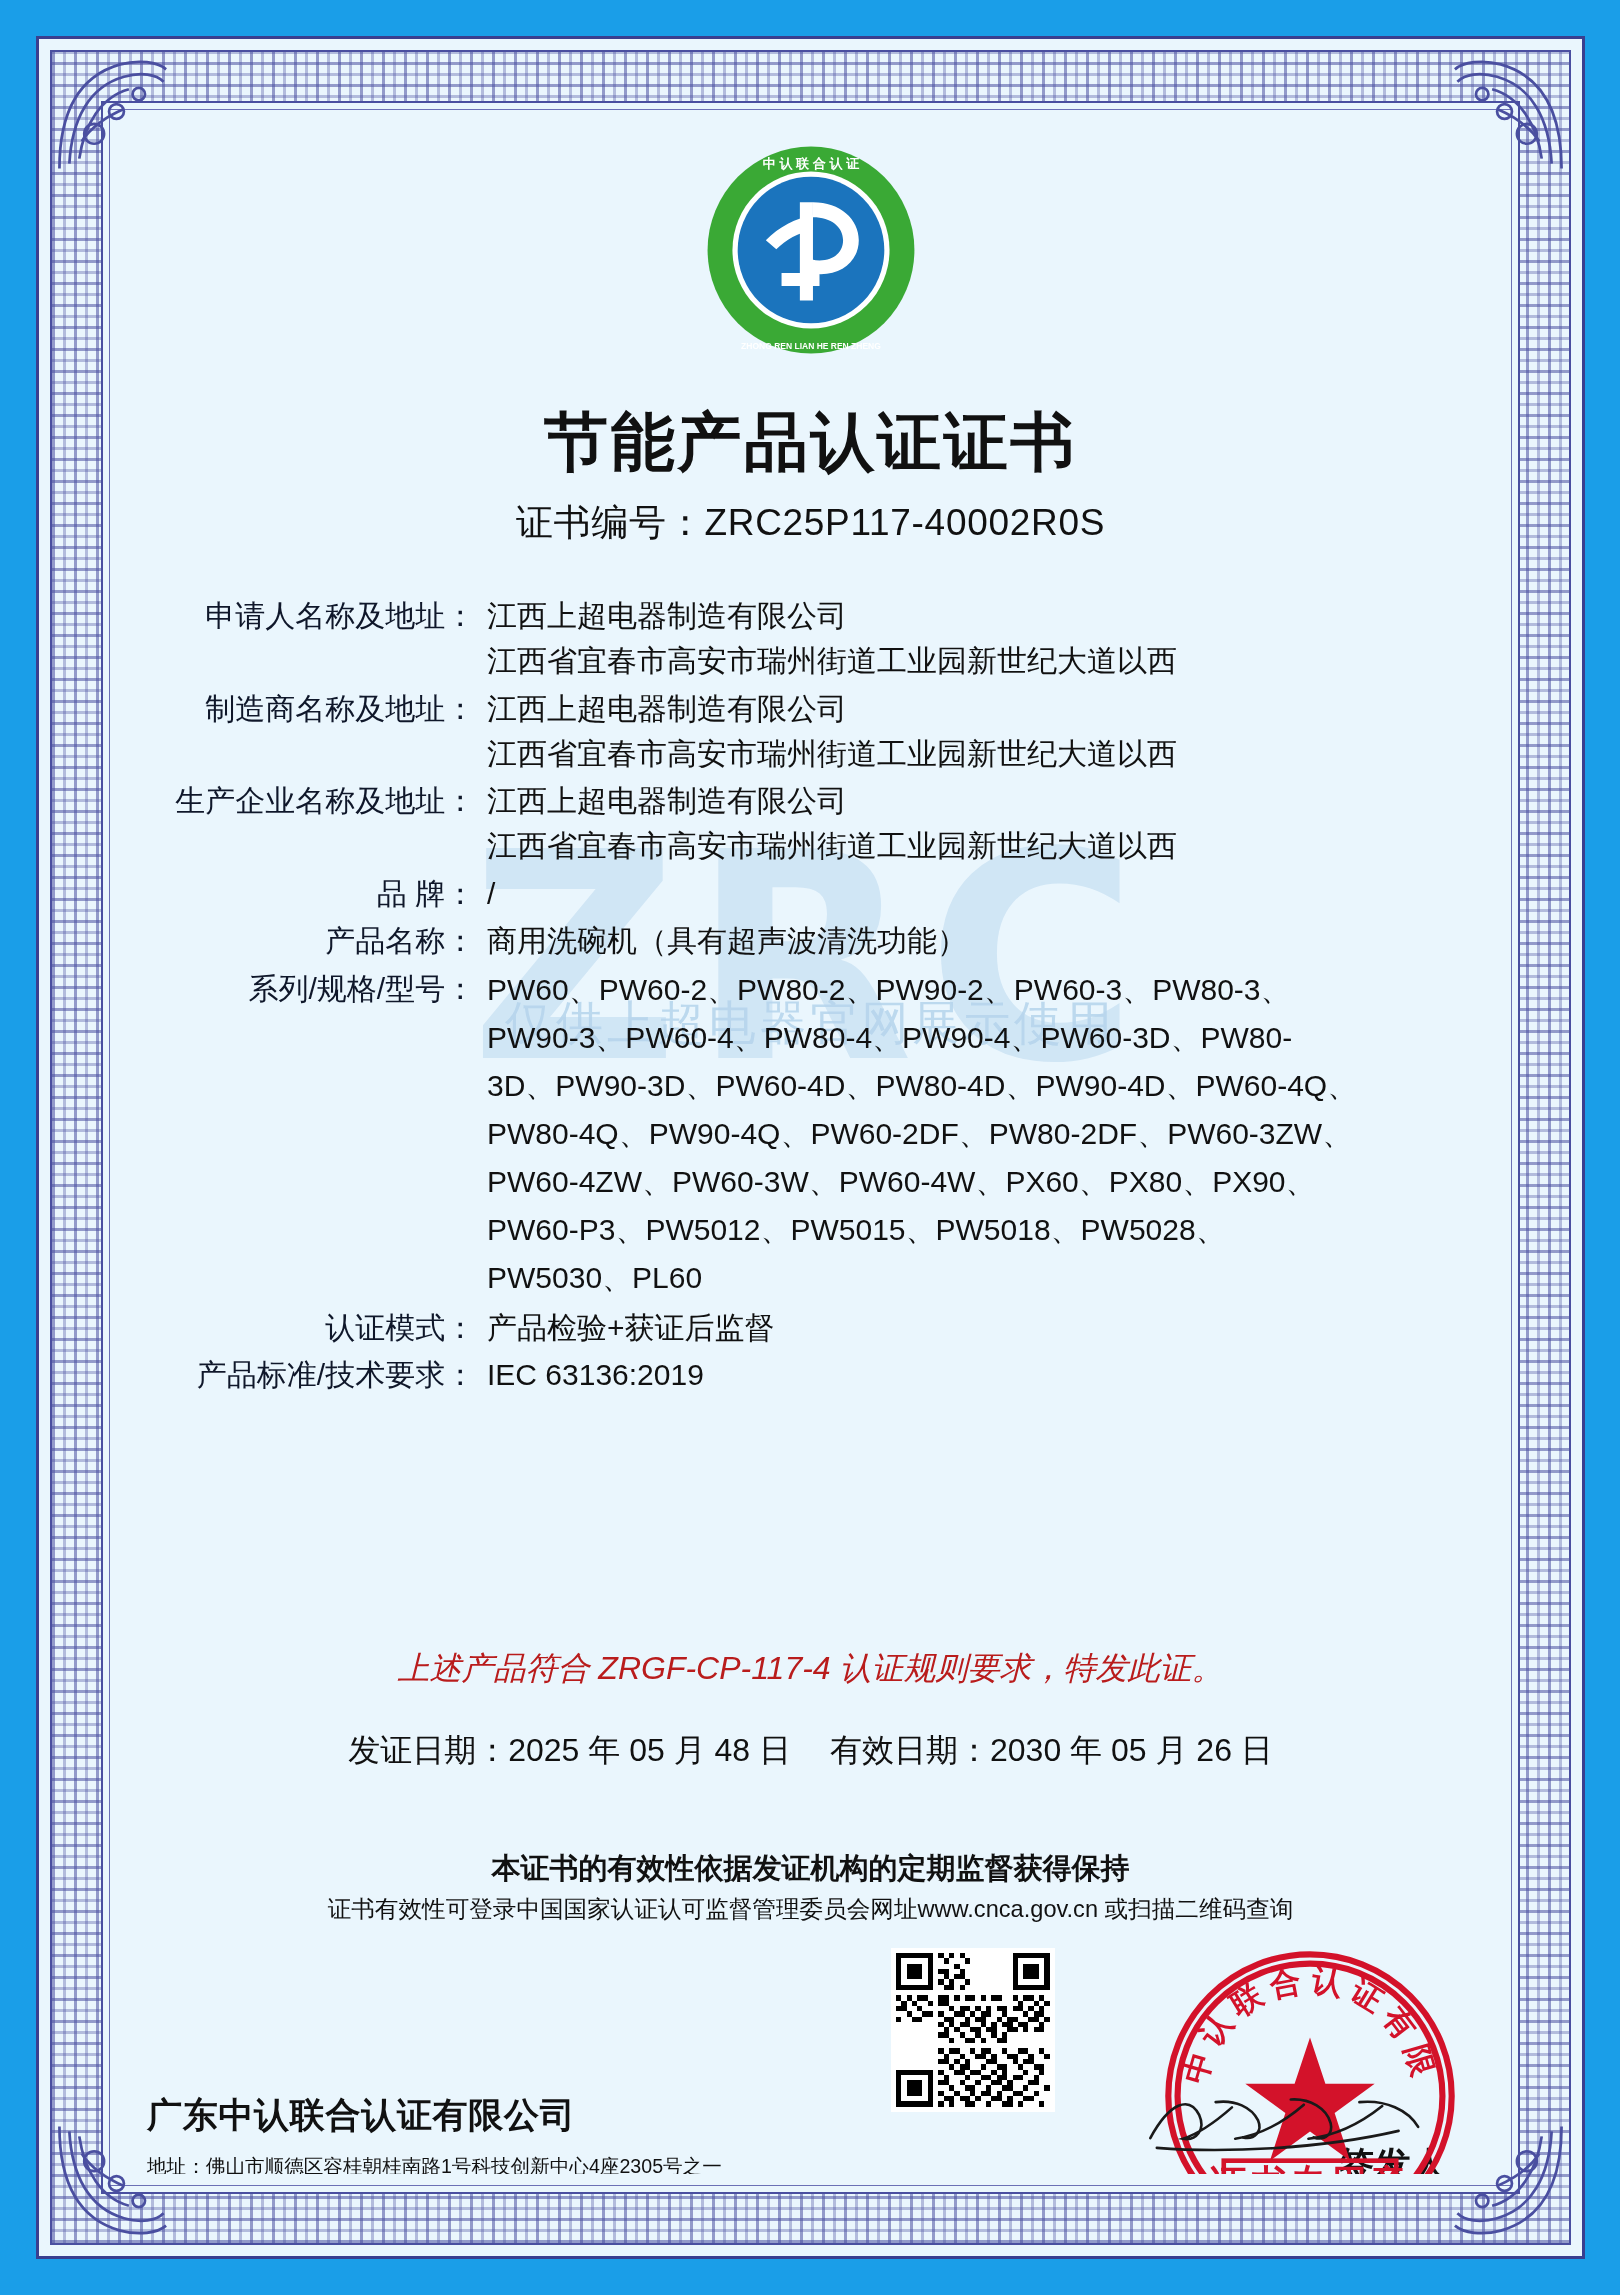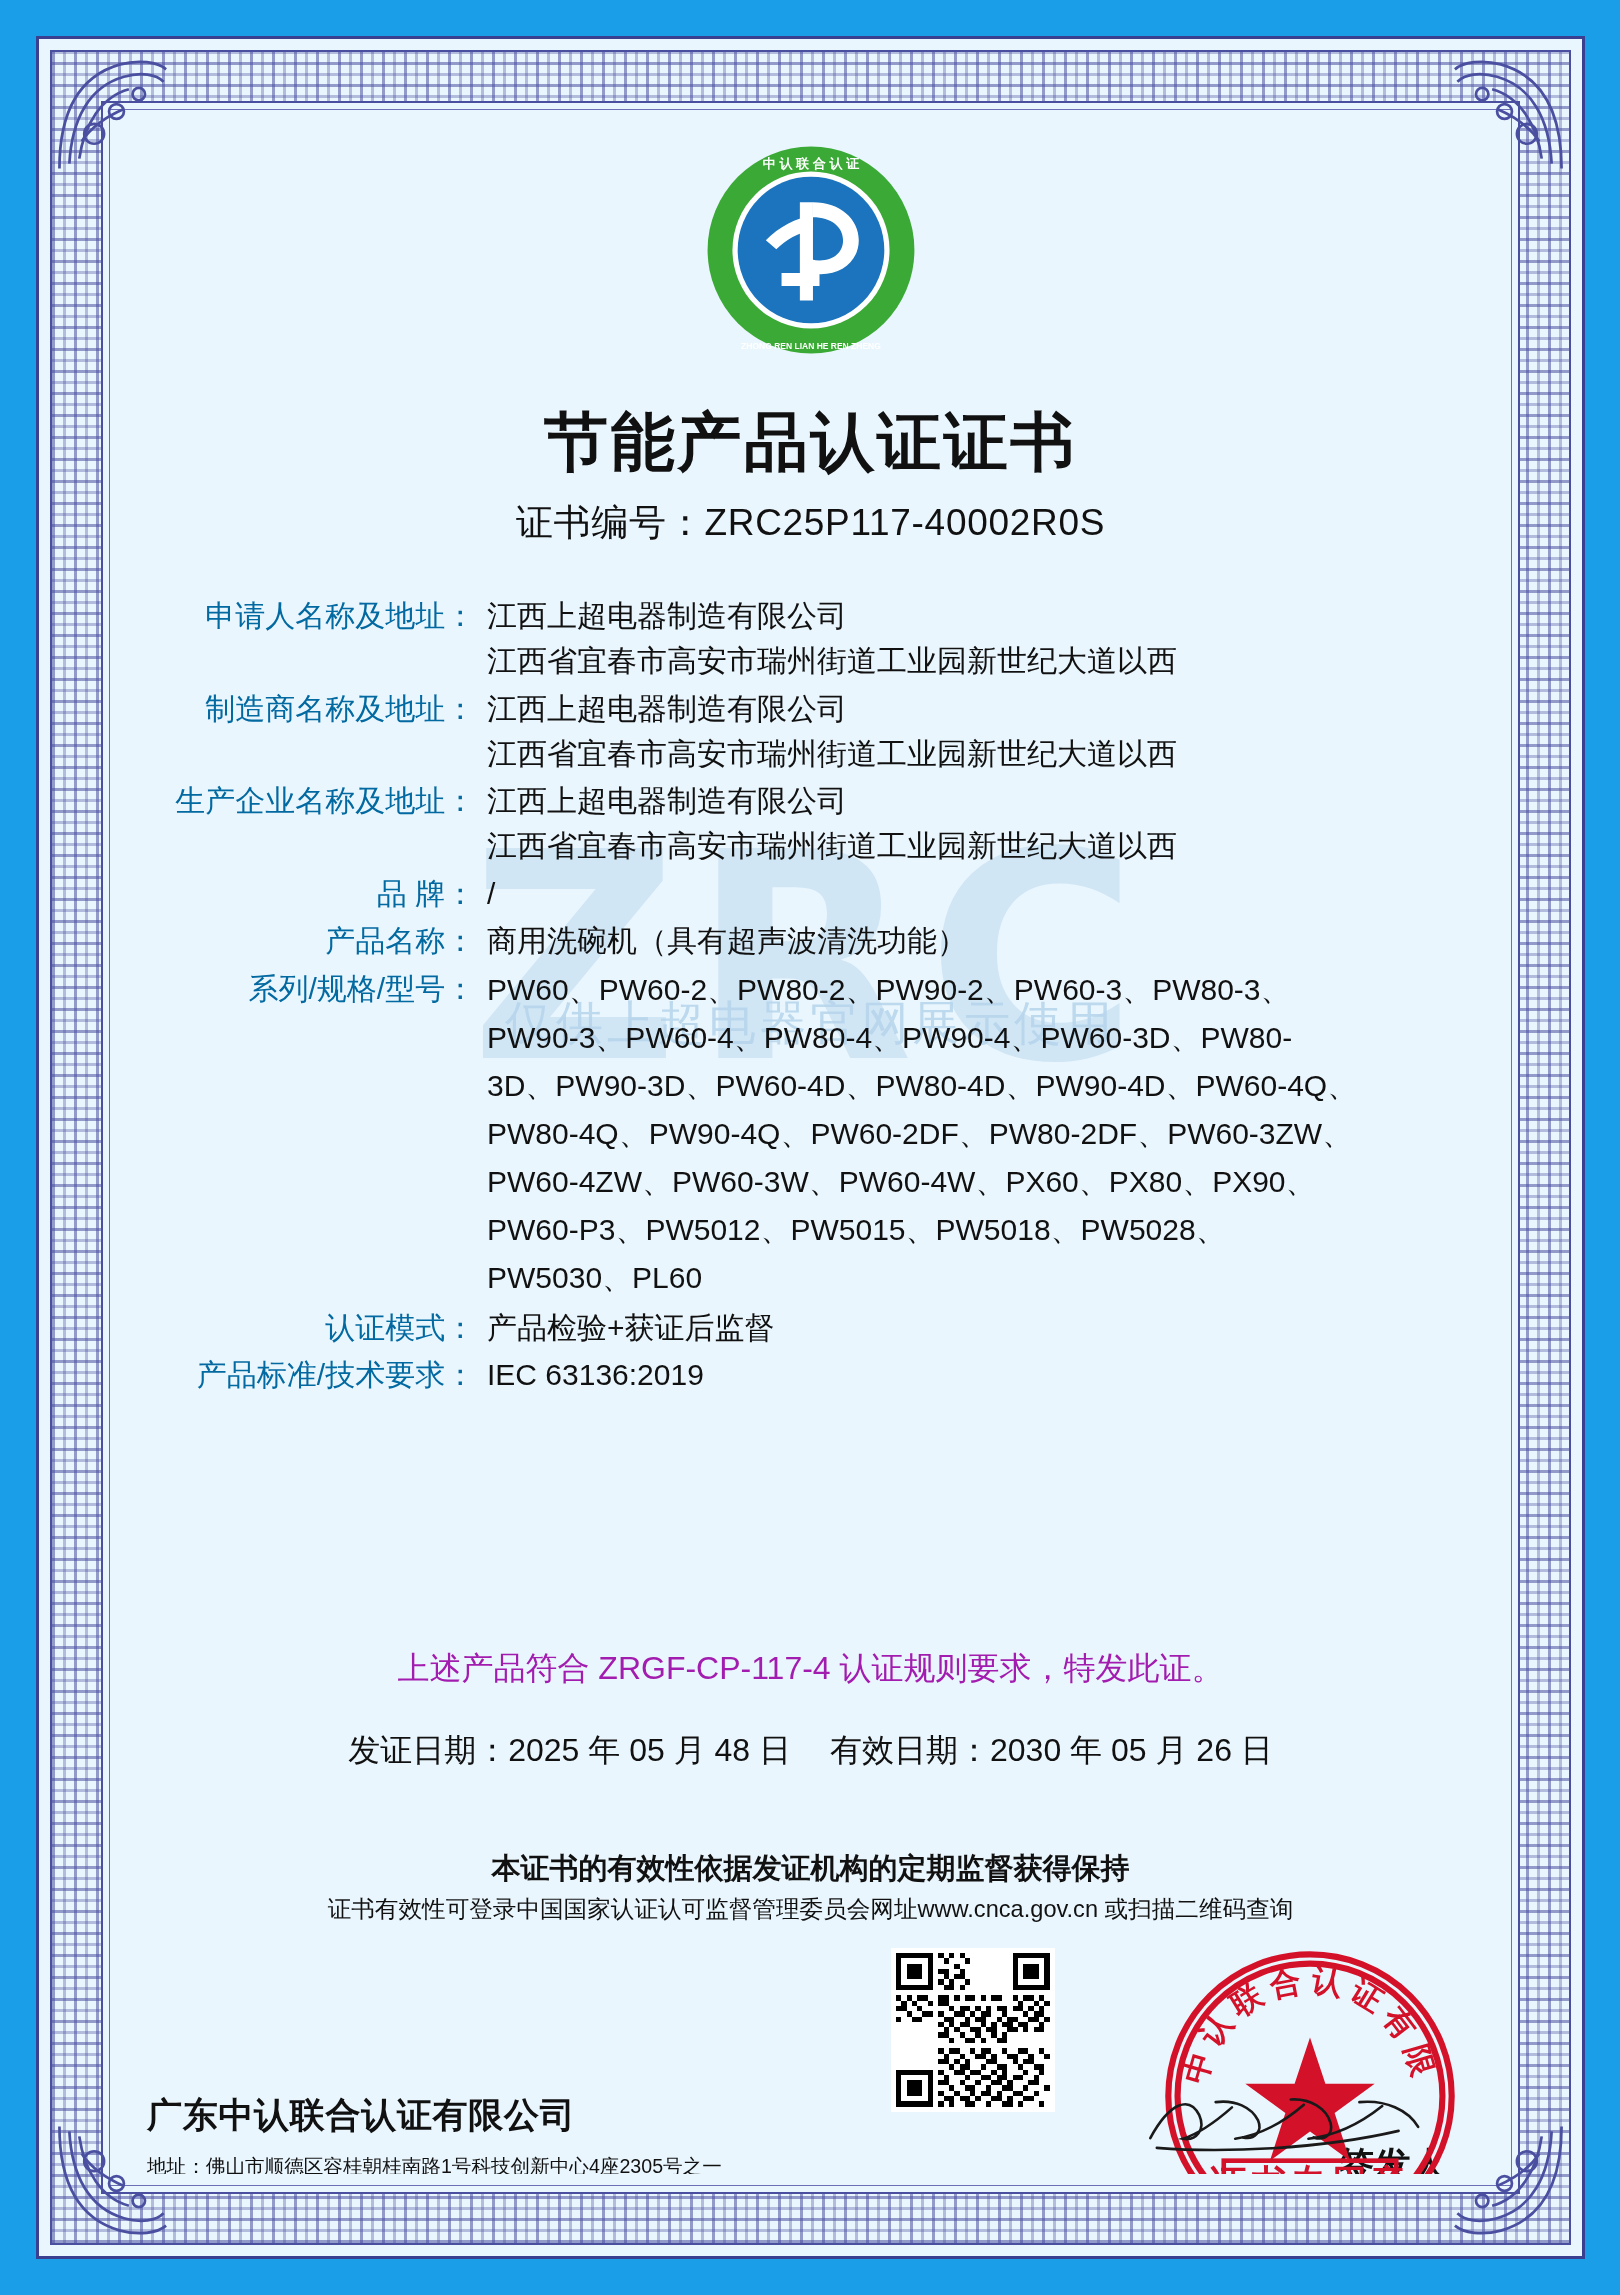--- a/index.html
+++ b/index.html
@@ -130,39 +130,40 @@
     display:flex;
     align-items:flex-start;
     margin-bottom:2.6px;
   }
   .lab{
     width:327px;
     flex:0 0 327px;
     text-align:right;
     padding-right:11.8px;
     font-size:30px;
-    color:#0369a1;
+    color:#0f172a;
     line-height:45px;
     white-space:nowrap;
     box-sizing:border-box;
   }
   .val{
     flex:1 1 auto;
     font-size:30px;
     color:#111;
     line-height:45px;
   }
   .val .sub{display:block;}
   .val.models{line-height:48px;max-width:871px;}
 
   .statement{
     position:absolute;left:0;right:0;top:1526px;
     text-align:center;
     font-size:32px;
-    color:#a21caf;
+    color:#b91c1c;
+    font-style:italic;
   }
   .dates{
     position:absolute;left:0;right:0;top:1608px;
     text-align:center;
     font-size:32px;
     color:#111;
   }
   .dates .gap{display:inline-block;width:39px;}
 
   .note1{

